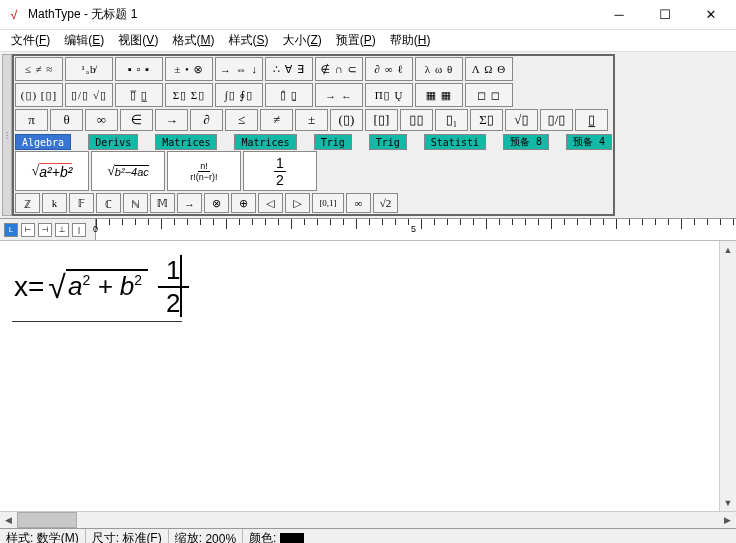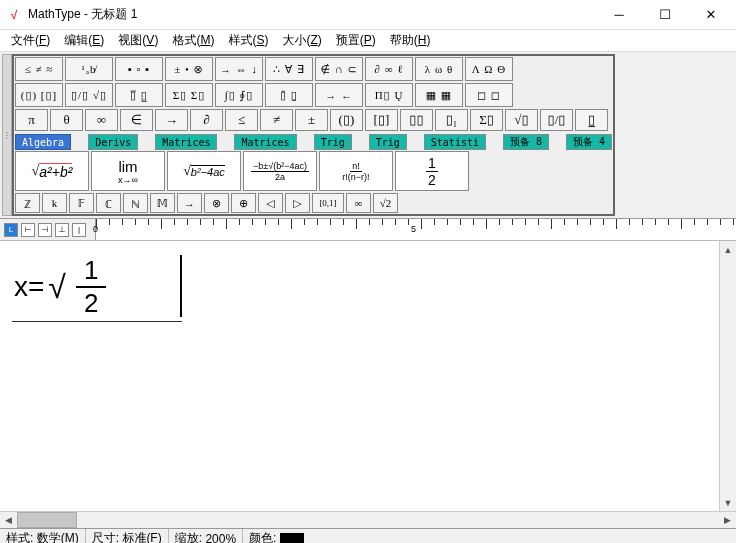--- a/index.html
+++ b/index.html
@@ -150,33 +150,21 @@
       <div class="tab">Matrices</div>
       <div class="tab">Matrices</div>
       <div class="tab">Trig</div>
       <div class="tab">Trig</div>
       <div class="tab">Statisti</div>
       <div class="tab">预备 8</div>
       <div class="tab">预备 4</div>
     </div>
     <div class="bigrow">
       <div class="bigbtn">√<span style="border-top:1px solid #ef4444">a²+b²</span></div>
-      <div class="bigbtn">
-            <span class="frac">
-              <span class="num" style="border:none;font-size:15px">lim</span>
-              <span class="den" style="font-size:9px">x→∞</span>
-            </span>
-          </div>
       <div class="bigbtn">√<span style="border-top:1px solid #000;font-size:11px">b²−4ac</span></div>
-      <div class="bigbtn">
-            <span class="frac">
-              <span class="num">−b±√(b²−4ac)</span>
-              <span class="den">2a</span>
-            </span>
-          </div>
       <div class="bigbtn">
             <span class="frac">
               <span class="num">n!</span>
               <span class="den">r!(n−r)!</span>
             </span>
           </div>
       <div class="bigbtn">
             <span class="frac" style="font-size:14px">
               <span class="num">1</span>
               <span class="den">2</span>
@@ -265,20 +253,21 @@
       <div class="tick" style="left: 624px;"></div>
       <div class="tick" style="left: 637px;"></div>
     </div>
 </div>
 
 <div class="editor">
   <div class="math">
     <span class="x">x=</span>
     <span class="sqrt">
       <span class="rad">√</span>
+      <span class="under"><span>a</span><sup>2</sup> + <span>b</span><sup>2</sup></span>
     </span>
     <span class="bigfrac">
       <span class="n">1</span>
       <span class="d">2</span>
     </span>
   </div>
   <div class="cursor"></div>
   <div class="baseline"></div>
   <div class="vscroll">
     <div class="arr">▲</div>

